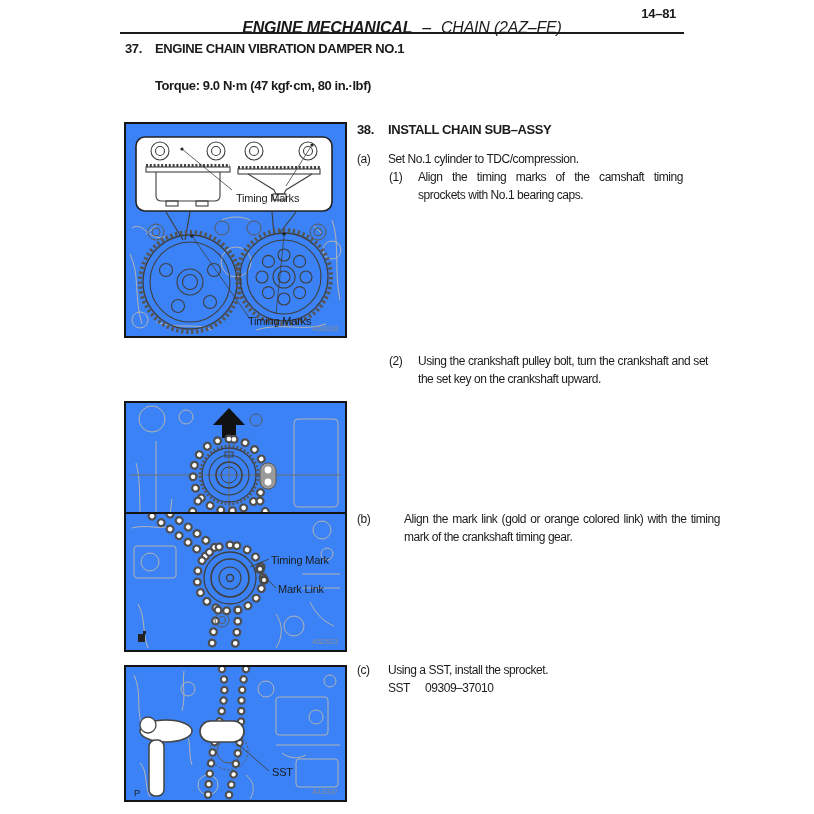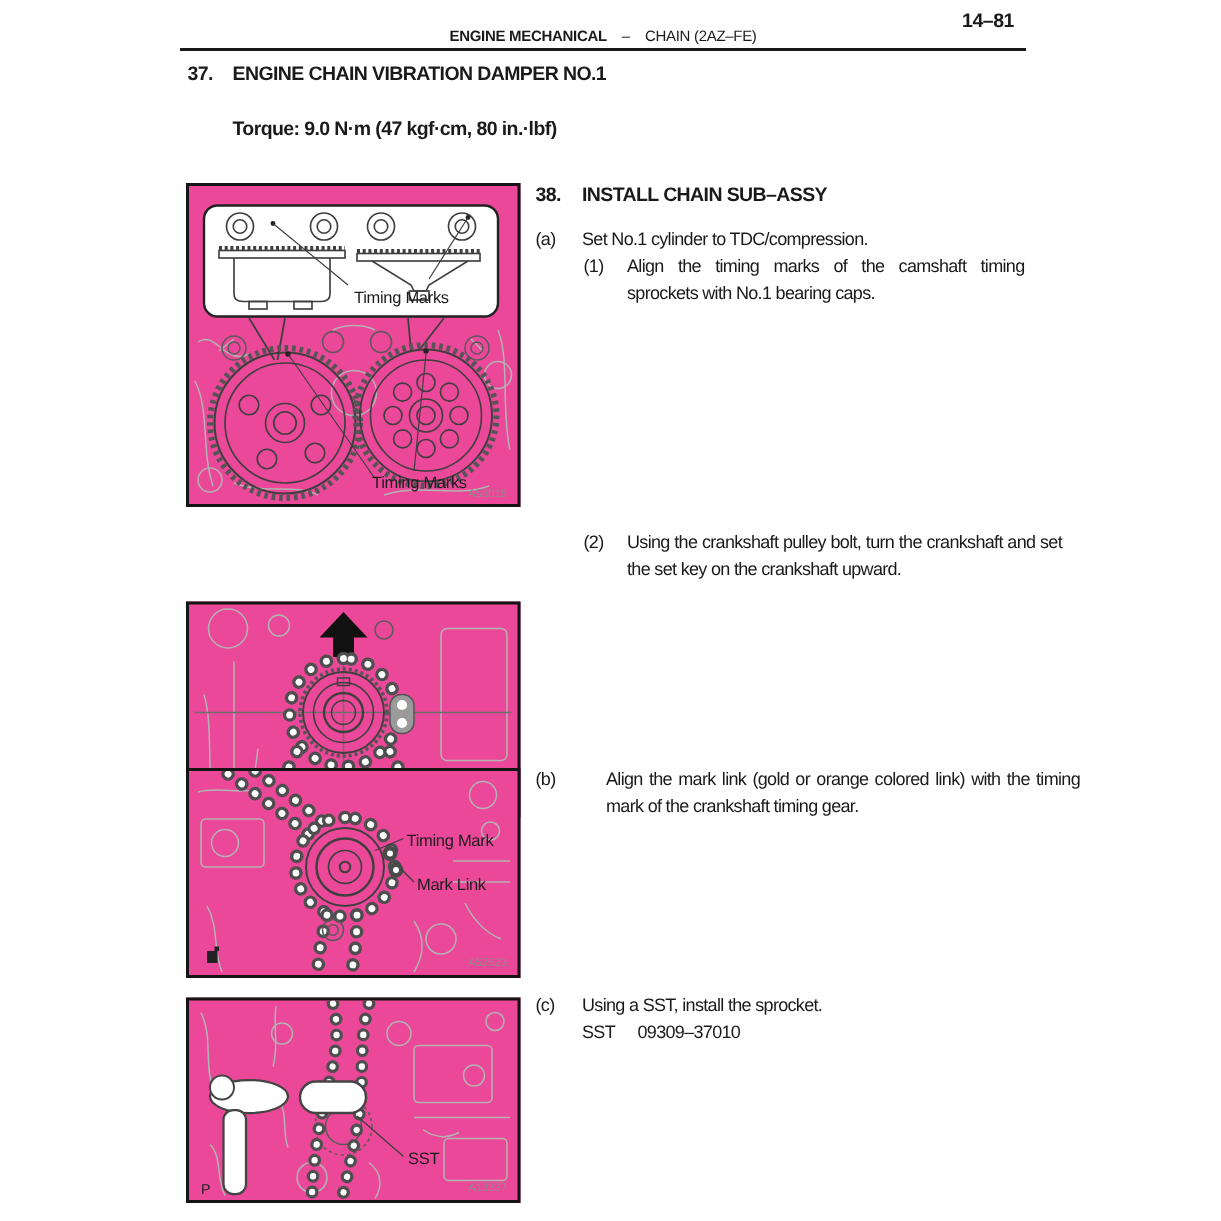--- a/index.html
+++ b/index.html
@@ -2,29 +2,29 @@
 <html><head>
 <meta charset="utf-8">
 <style>
   html,body { margin:0; padding:0; background:#ffffff; }
   .page {
     position:relative; width:814px; height:814px; background:#ffffff;
     font-family:"Liberation Sans", sans-serif; color:#1a1a1a; overflow:hidden;
   }
   .abs { position:absolute; }
   .pgnum { font-weight:bold; font-size:13px; letter-spacing:-0.3px; }
-  .hdrline { font-size:10px; letter-spacing:-0.2px; white-space:nowrap; }
+  .hdrline { font-size:16px; letter-spacing:-0.2px; white-space:nowrap;font-style:italic; }
   .hdr-bold { font-weight:bold; }
   .hdr-sep { margin:0 10px; }
   .rule { background:#1a1a1a; }
   .h1 { font-weight:bold; font-size:13px; letter-spacing:-0.4px; white-space:nowrap; }
   .body-txt { font-size:12px; letter-spacing:-0.45px; line-height:18px; }
   .nowrap { white-space:nowrap; }
   .just { text-align:justify; }
-  .fig { position:absolute; border:2px solid #141414; background:#ec4899; }
+  .fig { position:absolute; border:2px solid #141414; background:#3b82f6; }
   .fig svg { display:block; }
   .lbl { font-family:"Liberation Sans", sans-serif; font-size:11px; fill:#1c1c1c; letter-spacing:-0.2px; }
   .code { font-family:"Liberation Sans", sans-serif; font-size:7.5px; fill:#8c8c8c; }
   .pmark { font-family:"Liberation Sans", sans-serif; font-size:9.5px; fill:#222222; }
   .ln { stroke:#3f3f3f; fill:none; }
   .ln2 { stroke:#5a5a5a; fill:none; }
   .lt { stroke:#b3b3b3; fill:none; stroke-width:1; }
   .teeth { stroke:#555555; fill:none; }
   .chain-d { stroke:#4e4e4e; fill:none; stroke-linecap:round; }
   .chain-w { stroke:#ffffff; fill:none; stroke-linecap:round; }

